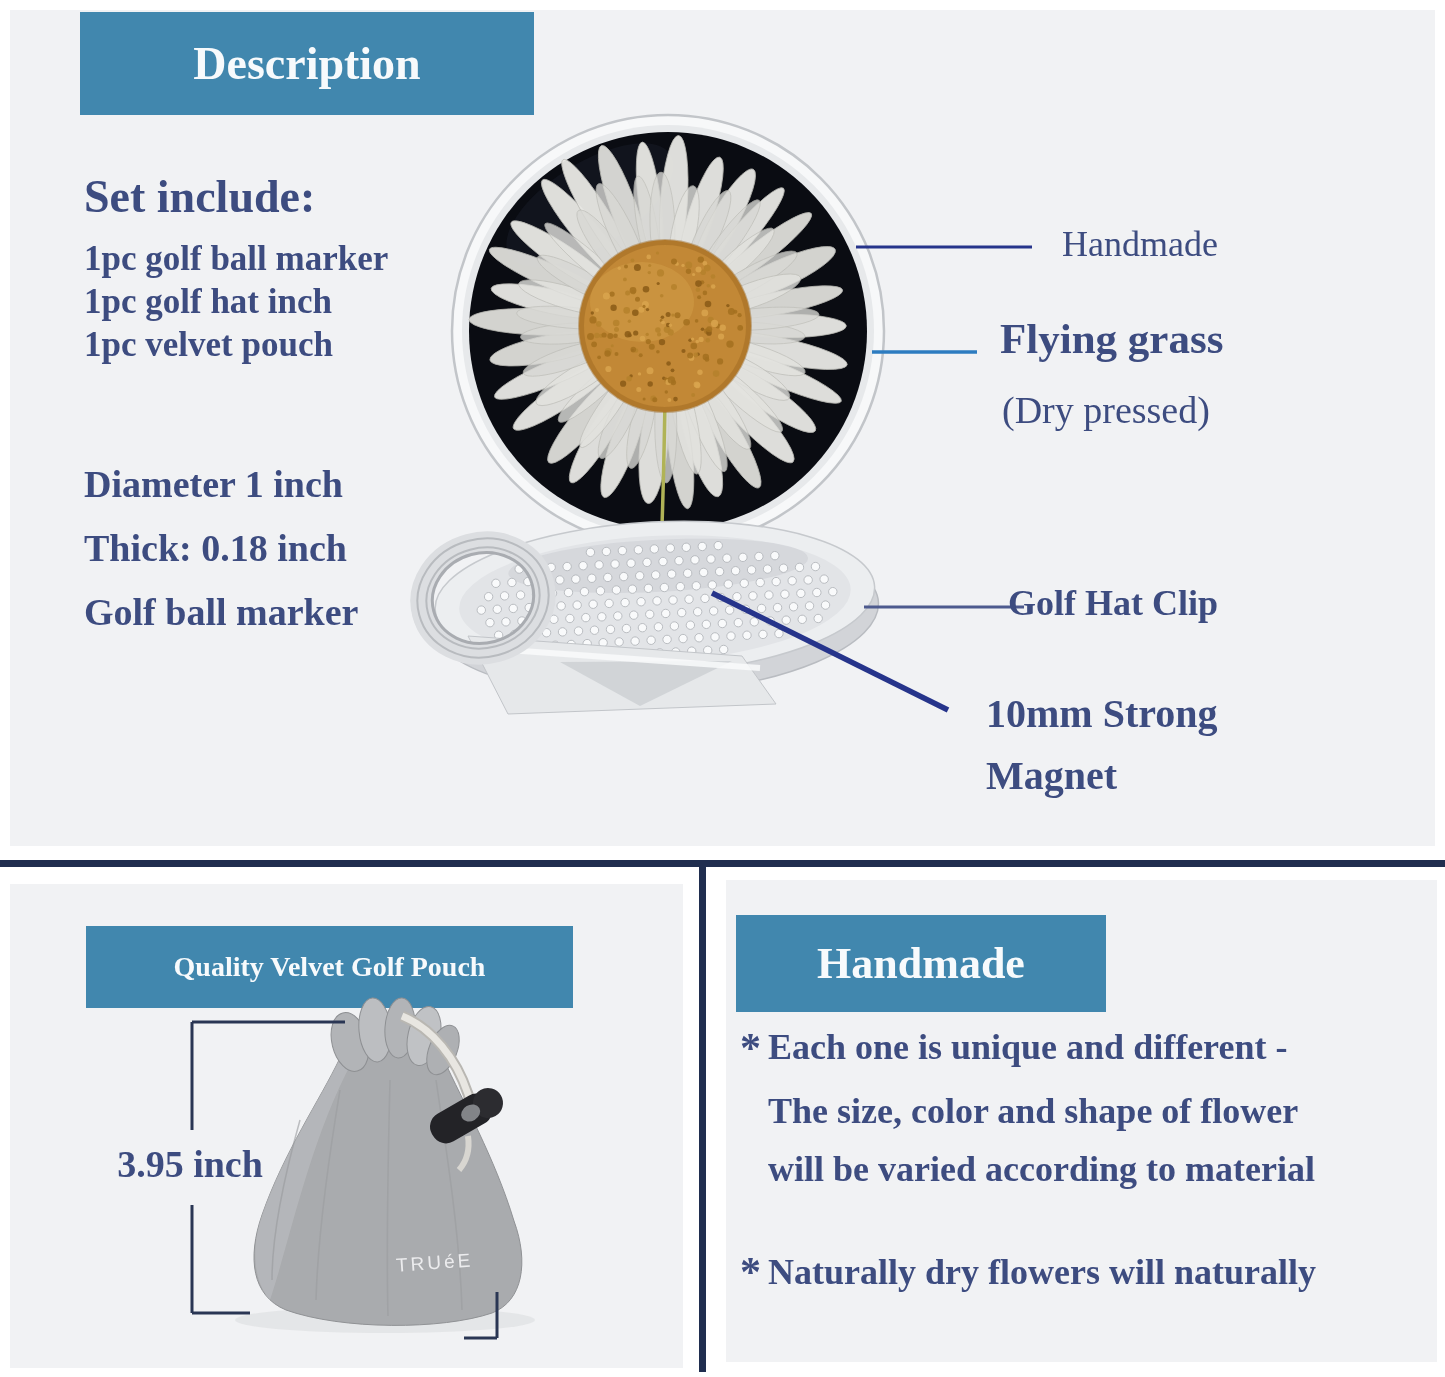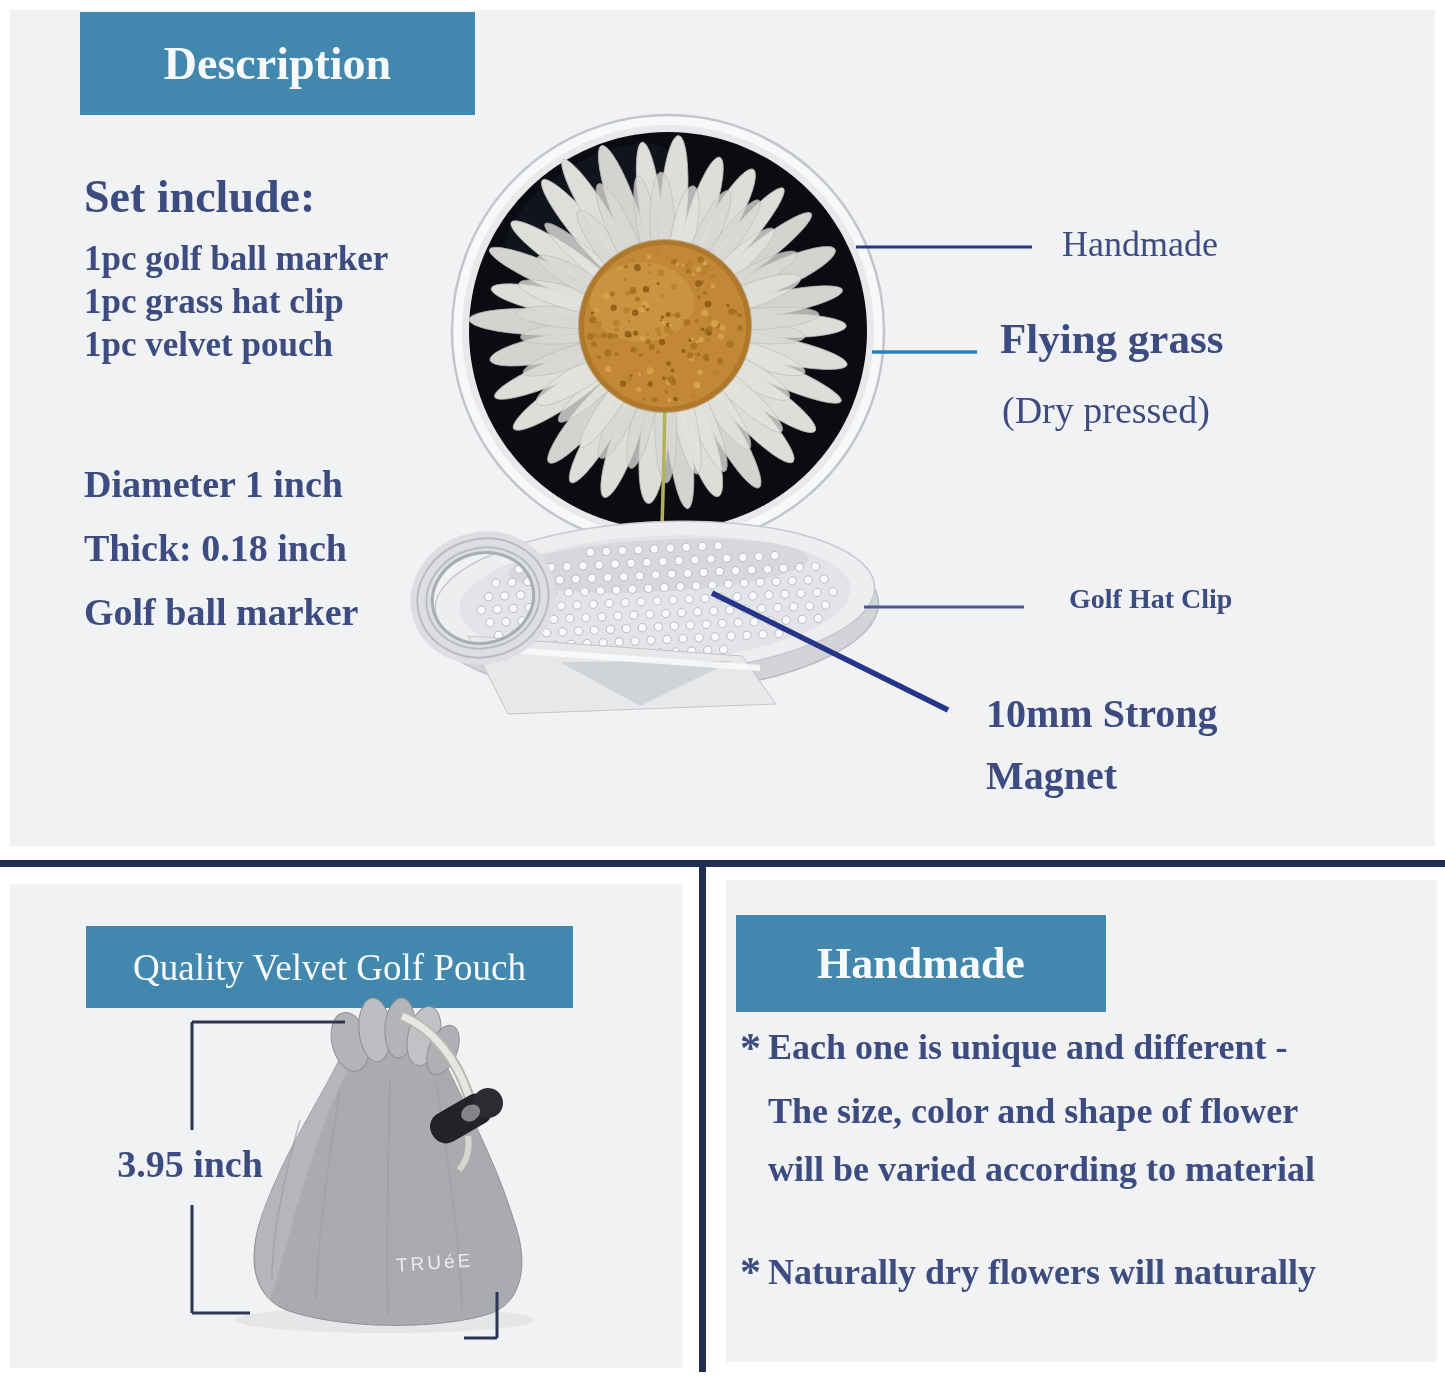--- a/index.html
+++ b/index.html
@@ -24,28 +24,28 @@
   .logo{font-family:"Liberation Sans","DejaVu Sans",sans-serif;color:#ececee;
         letter-spacing:3px;transform:rotate(-4deg);}
 </style>
 </head>
 <body>
 
 <div class="page">
 
   <div class="abs panel" style="left:10px;top:10px;width:1425px;height:836px;"></div>
 
-  <div class="abs teal-box" style="left:80px;top:12px;width:395px;height:103px;">
+  <div class="abs teal-box" style="left:80px;top:12px;width:454px;height:103px;">
     <span style="font-size:46px;font-weight:700;">Description</span>
   </div>
 
   <div class="abs navy b lbl" style="left:84px;top:172px;font-size:46px;">Set include:</div>
 
   <div class="abs navy b lbl" style="left:84px;top:240px;font-size:35px;">1pc golf ball marker</div>
-  <div class="abs navy b lbl" style="left:84px;top:283px;font-size:35px;">1pc grass hat clip</div>
+  <div class="abs navy b lbl" style="left:84px;top:283px;font-size:35px;">1pc golf hat inch</div>
   <div class="abs navy b lbl" style="left:84px;top:326px;font-size:35px;text-align:right;">1pc velvet pouch</div>
 
   <div class="abs navy b lbl" style="left:84px;top:464px;font-size:38px;">Diameter 1 inch</div>
   <div class="abs navy b lbl" style="left:84px;top:528px;font-size:38px;">Thick: 0.18 inch</div>
   <div class="abs navy b lbl" style="left:84px;top:592px;font-size:38px;">Golf ball marker</div>
 
   <svg id="product-svg" class="abs" style="left:0;top:0;" width="1445" height="860" viewBox="0 0 1445 860">
 
     <g>
       <circle cx="668" cy="331" r="216" fill="#f7f8f9" stroke="#c2c5c9" stroke-width="2.5"></circle>
@@ -460,31 +460,31 @@
 
     <line class="ln-dark" x1="856" y1="247" x2="1032" y2="247" stroke-width="3"></line>
     <line class="ln-light" x1="872" y1="352" x2="977" y2="352" stroke-width="3.5"></line>
     <line class="ln-gray" x1="864" y1="607" x2="1024" y2="607" stroke-width="3"></line>
     <line class="ln-dark" x1="712" y1="593" x2="948" y2="710" stroke-width="5.5"></line>
   </svg>
 
   <div class="abs navy lbl" style="left:1062px;top:225px;font-size:36px;">Handmade</div>
   <div class="abs navy b lbl" style="left:1000px;top:316px;font-size:43px;text-align:right;">Flying grass</div>
   <div class="abs navy lbl" style="left:1002px;top:390px;font-size:38px;">(Dry pressed)</div>
-  <div class="abs navy b lbl" style="left:1069px;top:584px;font-size:28px;">Golf Hat Clip</div>
+  <div class="abs navy b lbl" style="left:1008px;top:584px;font-size:36px;">Golf Hat Clip</div>
   <div class="abs navy b lbl" style="left:986px;top:692px;font-size:40px;">10mm Strong</div>
   <div class="abs navy b lbl" style="left:986px;top:754px;font-size:40px;">Magnet</div>
 
   <div class="abs divider" style="left:0;top:860px;width:1445px;height:7px;"></div>
   <div class="abs divider" style="left:699px;top:867px;width:7px;height:505px;"></div>
 
   <div class="abs panel" style="left:10px;top:884px;width:673px;height:484px;"></div>
 
   <div class="abs teal-box" style="left:86px;top:926px;width:487px;height:82px;">
-    <span style="font-size:37px;font-weight:400;">Quality Velvet Golf Pouch</span>
+    <span style="font-size:28px;font-weight:700;">Quality Velvet Golf Pouch</span>
   </div>
 
   <svg class="abs" style="left:0;top:860px;" width="1445" height="517" viewBox="0 860 1445 517">
 
     <ellipse cx="385" cy="1320" rx="150" ry="13" fill="#dcdee0" opacity="0.6"></ellipse>
 
     <g>
       <path d="M340 1058
                C320 1100,284 1152,262 1215
                C247 1258,252 1296,286 1310

